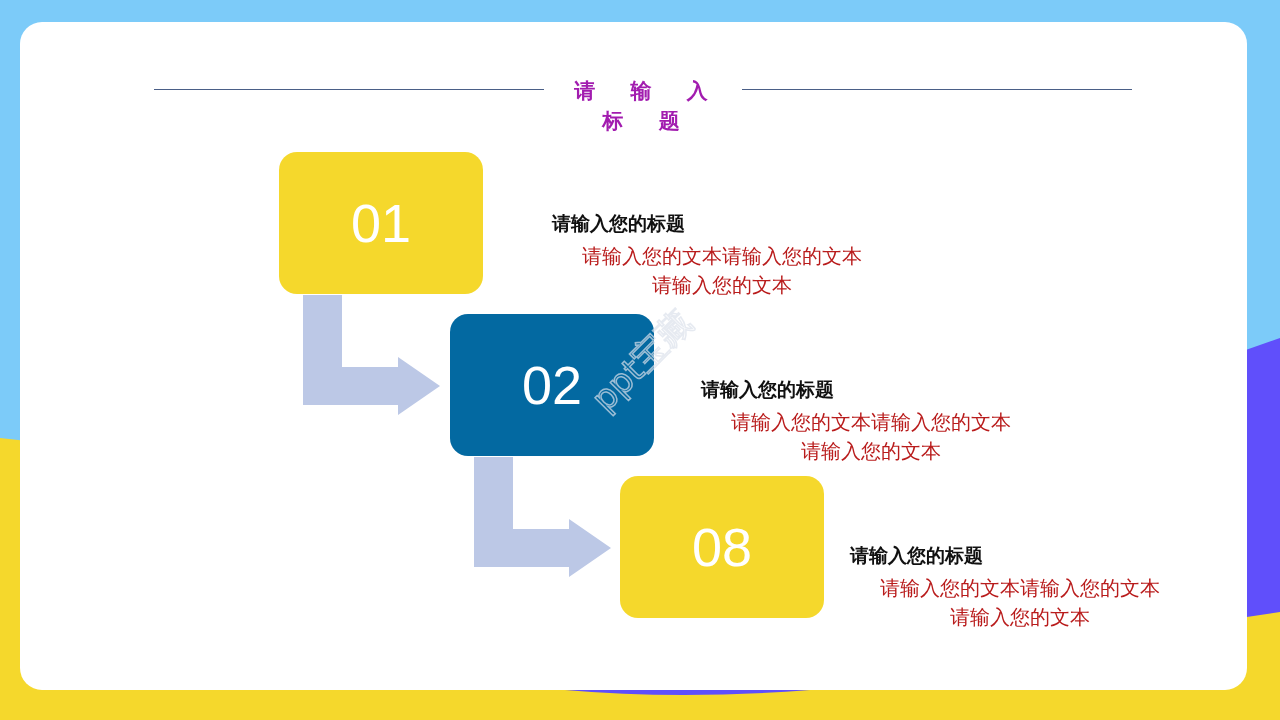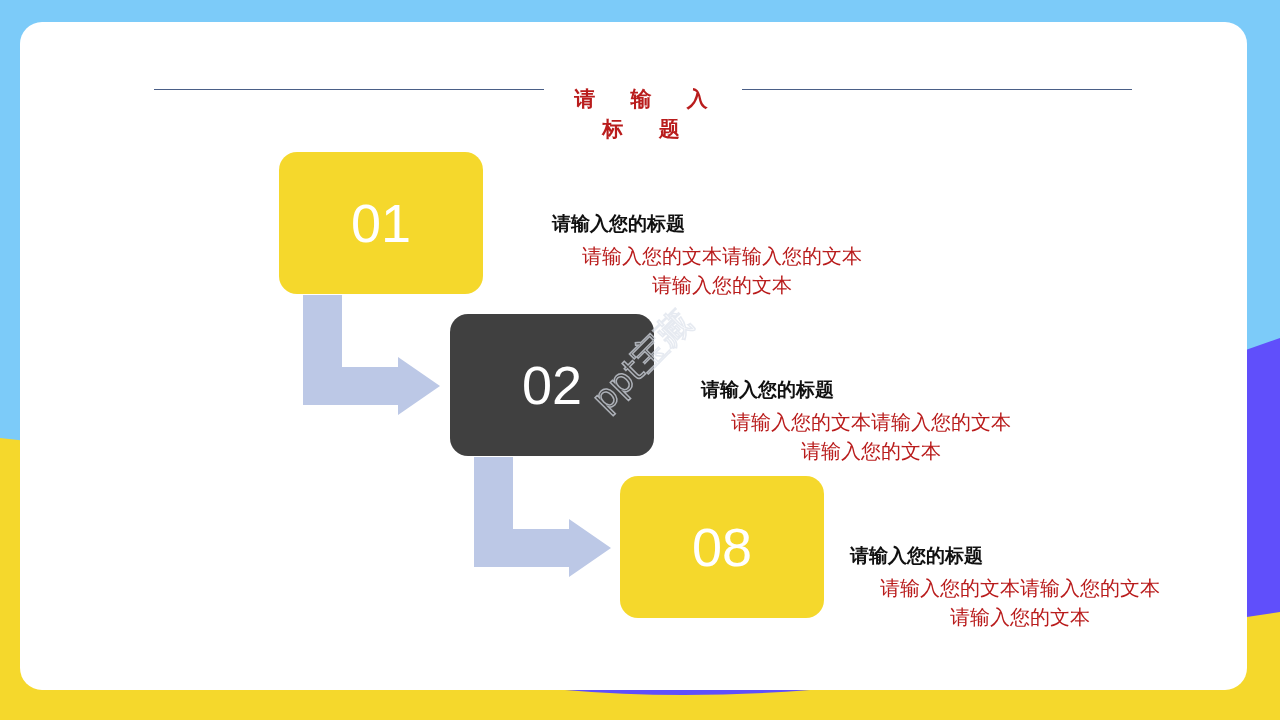--- a/index.html
+++ b/index.html
@@ -10,23 +10,23 @@
   }
   .bg-svg { position: absolute; left: 0; top: 0; width: 1280px; height: 720px; }
   .card {
     position: absolute; left: 20px; top: 22px; width: 1227px; height: 668px;
     background: #ffffff; border-radius: 22px;
   }
   .title-line { position: absolute; height: 1px; background: #4a5f87; top: 89px; }
   .title-line.left { left: 154px; width: 390px; }
   .title-line.right { left: 742px; width: 390px; }
   .main-title {
-    position: absolute; left: 544px; top: 84px; width: 198px; text-align: center;
+    position: absolute; left: 544px; top: 76px; width: 198px; text-align: center;
     font-family: "DejaVu Serif", "Liberation Serif", serif;
-    font-weight: bold; font-size: 21px; letter-spacing: 14px; color: #b91c1c;
+    font-weight: bold; font-size: 21px; letter-spacing: 14px; color: #a21caf;
     line-height: 30px; padding-left: 10px; box-sizing: border-box;
   }
   .step-box {
     position: absolute; width: 204px; height: 142px; border-radius: 18px;
     display: flex; align-items: center; justify-content: center;
     color: #ffffff; font-family: "Liberation Sans", "DejaVu Sans", sans-serif;
     font-size: 54px; font-weight: normal;
   }
   .arrow { position: absolute; }
   .step-text { position: absolute; }
@@ -64,21 +64,21 @@
 <svg class="arrow" style="left:303px; top:295px;" width="140" height="122" viewBox="0 0 140 122">
   <path d="M0,0 L39,0 L39,72 L95,72 L95,62 L137,91 L95,120 L95,110 L0,110 Z" fill="#bcc8e6"></path>
 </svg>
 <svg class="arrow" style="left:474px; top:457px;" width="140" height="122" viewBox="0 0 140 122">
   <path d="M0,0 L39,0 L39,72 L95,72 L95,62 L137,91 L95,120 L95,110 L0,110 Z" fill="#bcc8e6"></path>
 </svg>
 
 <div class="step-box" style="left:279px; top:152px; background:#f5d82c;justify-content:center;">
   <span>01</span>
 </div>
-<div class="step-box" style="left:450px; top:314px; background:#404040;">
+<div class="step-box" style="left:450px; top:314px; background:#0369a1;">
   <span>02</span>
 </div>
 <div class="step-box" style="left:620px; top:476px; background:#f5d82c;">
   <span>08</span>
 </div>
 
 <div class="step-text" style="left:552px; top:175px;">
   <div class="step-heading">请输入您的标题</div>
   <div class="step-body">
     <div>请输入您的文本请输入您的文本</div>

